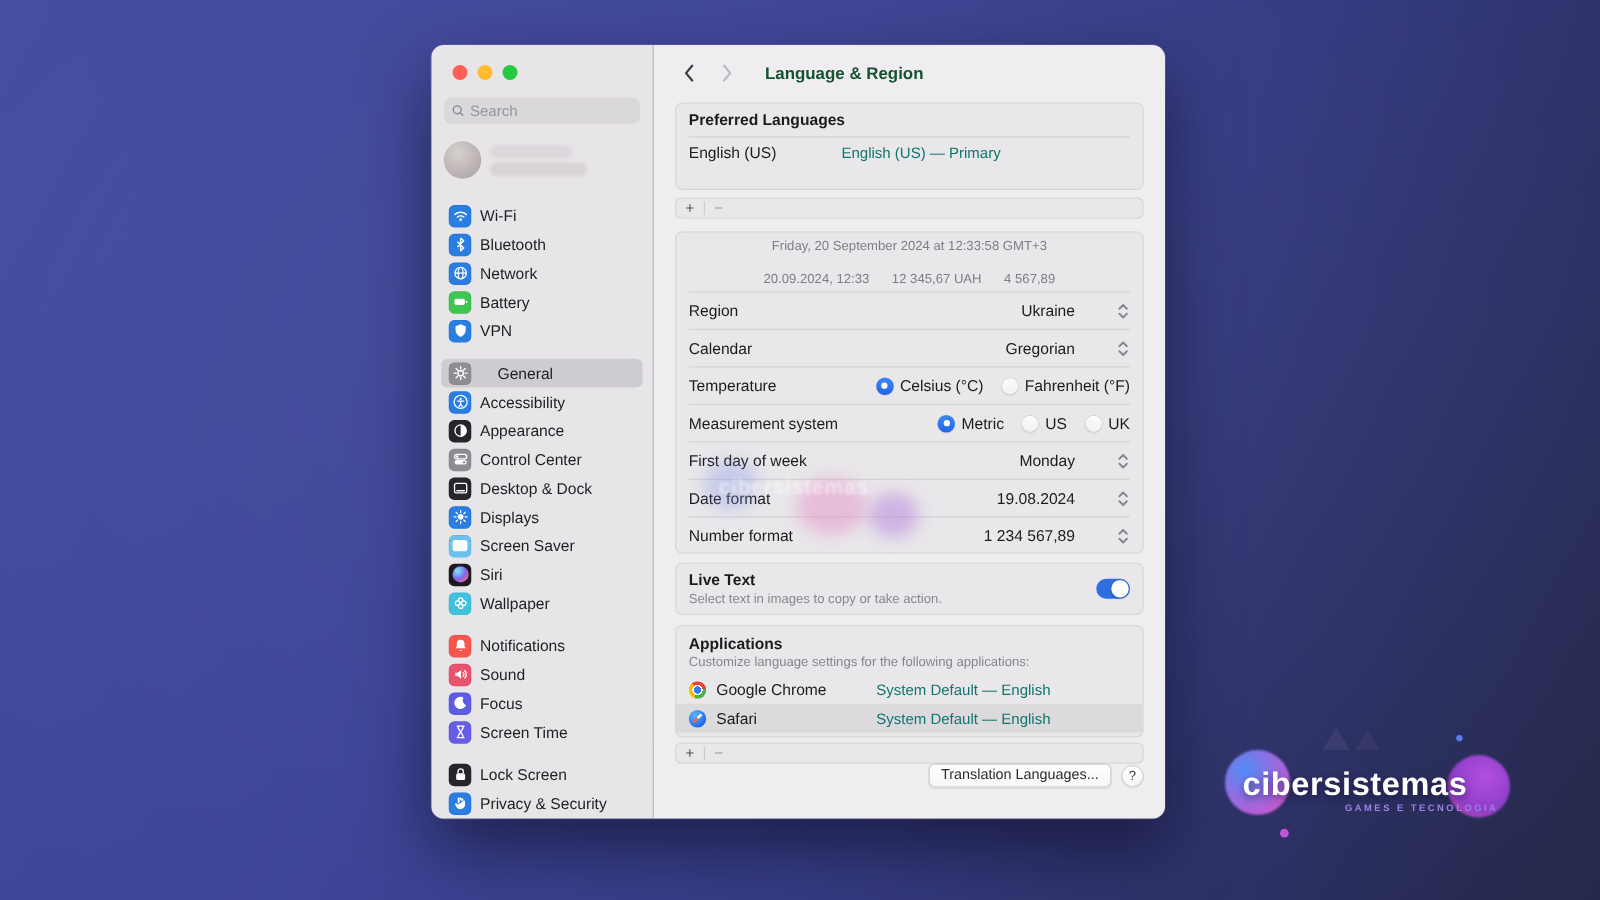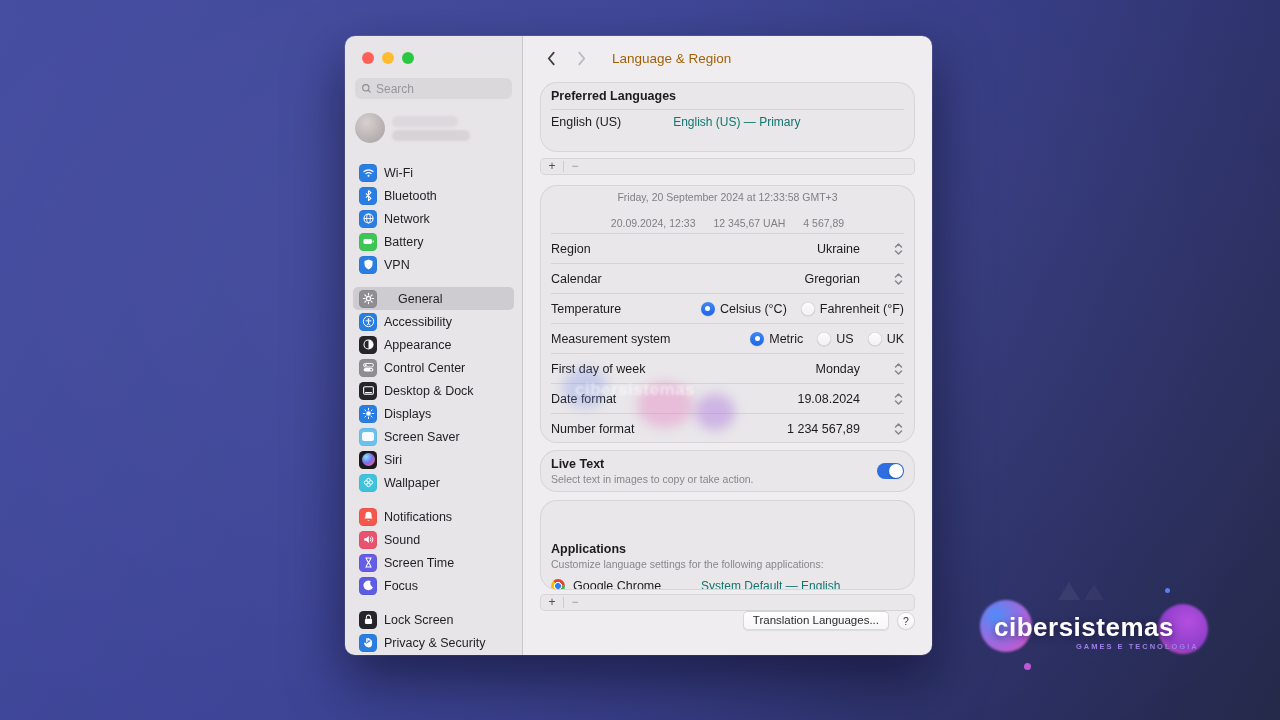--- a/index.html
+++ b/index.html
@@ -45,23 +45,23 @@
   .side-icon svg { width:13px; height:13px; }
   .side-label { font-size:12.5px; color:#1f1f22; white-space:nowrap; }
   .siri-orb { width:13px; height:13px; border-radius:50%;
     background:radial-gradient(circle at 32% 30%, #86e6f8, #7a6cf0 48%, #e05fa0 74%, #2a1040 100%); }
   .glyph-rect { width:12px; height:9px; background:rgba(255,255,255,.95); border-radius:2.5px; }
 
   
   .content { flex:1; background:#efedf0; display:flex; flex-direction:column; padding:0 17px; }
   .pane-header { height:44px; display:flex; align-items:center; flex-shrink:0; }
   .nav-arrow { width:22px; height:22px; display:flex; align-items:center; justify-content:center; }
-  .pane-title { font-size:13.5px; font-weight:normal; color:#a16207; margin-left:20px; }
-
-  .box { background:#e9e7ea; border:1px solid rgba(0,0,0,.075); border-radius:17px; overflow:hidden; }
+  .pane-title { font-size:13.5px; font-weight:bold; color:#14532d; margin-left:20px; }
+
+  .box { background:#e9e7ea; border:1px solid rgba(0,0,0,.075); border-radius:6px; overflow:hidden; }
   .sep { height:1px; background:rgba(0,0,0,.085); margin:0 10px; }
   .row { display:flex; align-items:center; padding:0 10px; }
   .lbl { font-size:12.5px; color:#1c1c1e; }
   .lbl.bold { font-weight:bold; }
   .sub { font-size:10.5px; color:#86868b; }
   .dim { font-size:12px; color:#0f766e; }
   .spacer { flex:1; }
 
   .box-preferred { margin-top:2px; height:70px; }
   .box-preferred .hdr { height:26px; }
@@ -89,21 +89,21 @@
   .radio.on::after { content:""; position:absolute; left:4.5px; top:4.5px; width:5px; height:5px;
     border-radius:50%; background:#fff; }
 
   .box-livetext { margin-top:7px; height:42px; }
   .lt-col { display:flex; flex-direction:column; justify-content:center; gap:2px; height:100%; }
   .toggle { width:27px; height:16px; border-radius:8px; background:#2e6ee0; position:relative; }
   .toggle::after { content:""; position:absolute; right:1px; top:1px; width:14px; height:14px;
     border-radius:50%; background:#fff; box-shadow:0 1px 2px rgba(0,0,0,.25); }
 
   .box-apps { margin-top:8px; height:90px; }
-  .apps-hdr { padding:7px 10px 4px; display:flex; flex-direction:column; gap:2px;margin-top:34px; }
+  .apps-hdr { padding:7px 10px 4px; display:flex; flex-direction:column; gap:2px; }
   .app-row { height:23px; display:flex; align-items:center; padding:0 10px; }
   .app-row.selected { background:#dddadd; }
   .app-row .app-name { font-size:12.5px; color:#1c1c1e; margin-left:8px; width:128px; }
   .chrome-icon { width:14px; height:14px; border-radius:50%;
     background:
       radial-gradient(circle at 50% 50%, #2f7df6 0 29%, #fff 30% 41%, rgba(0,0,0,0) 42%),
       conic-gradient(from -40deg, #ea4335 0 120deg, #4caf50 0 240deg, #fbbc05 0 360deg); }
   .safari-icon { width:14px; height:14px; border-radius:50%;
     background:radial-gradient(circle at 35% 30%, #5db5f7, #1a66ee 75%); position:relative; }
   .safari-icon::after { content:""; position:absolute; left:6.2px; top:2.5px; width:1.6px; height:9px;
@@ -320,34 +320,34 @@
           <div class="side-item">
             <span class="side-icon" style="background: rgb(233, 83, 110);">
               <svg viewBox="0 0 16 16">
                 <path d="M2.8 6.4v3.2h2.4l3.2 2.8V3.6L5.2 6.4z" fill="#fff"></path>
                 <path d="M10.4 6a2.8 2.8 0 0 1 0 4M12 4.4a5 5 0 0 1 0 7.2" fill="none" stroke="#fff" stroke-width="1.2" stroke-linecap="round"></path>
               </svg>
             </span>
             <span class="side-label">Sound</span>
           </div>
           <div class="side-item">
+            <span class="side-icon" style="background: rgb(93, 92, 226);">
+              <svg viewBox="0 0 16 16">
+                <path d="M10.8 2.6a6 6 0 1 0 2.6 7.4A5.2 5.2 0 0 1 10.8 2.6z" fill="#fff"></path>
+              </svg>
+            </span>
+            <span class="side-label">Focus</span>
+          </div>
+          <div class="side-item">
             <span class="side-icon" style="background: rgb(101, 93, 229);">
               <svg viewBox="0 0 16 16">
                 <path d="M4.6 2.4h6.8M4.6 13.6h6.8M5.4 2.4c0 2.8 1.6 3.8 2.6 5.6 1-1.8 2.6-2.8 2.6-5.6M5.4 13.6c0-2.8 1.6-3.8 2.6-5.6 1 1.8 2.6 2.8 2.6 5.6" fill="none" stroke="#fff" stroke-width="1.3" stroke-linecap="round"></path>
               </svg>
             </span>
             <span class="side-label">Screen Time</span>
-          </div>
-          <div class="side-item">
-            <span class="side-icon" style="background: rgb(93, 92, 226);">
-              <svg viewBox="0 0 16 16">
-                <path d="M10.8 2.6a6 6 0 1 0 2.6 7.4A5.2 5.2 0 0 1 10.8 2.6z" fill="#fff"></path>
-              </svg>
-            </span>
-            <span class="side-label">Focus</span>
           </div>
         </div>
         <div class="nav-group">
           <div class="side-item">
             <span class="side-icon" style="background: rgb(38, 38, 42);">
               <svg viewBox="0 0 16 16">
                 <rect x="3.6" y="7" width="8.8" height="6.6" rx="1.6" fill="#fff"></rect>
                 <path d="M5.4 7V5.2a2.6 2.6 0 0 1 5.2 0V7" fill="none" stroke="#fff" stroke-width="1.3"></path>
               </svg>
             </span>

